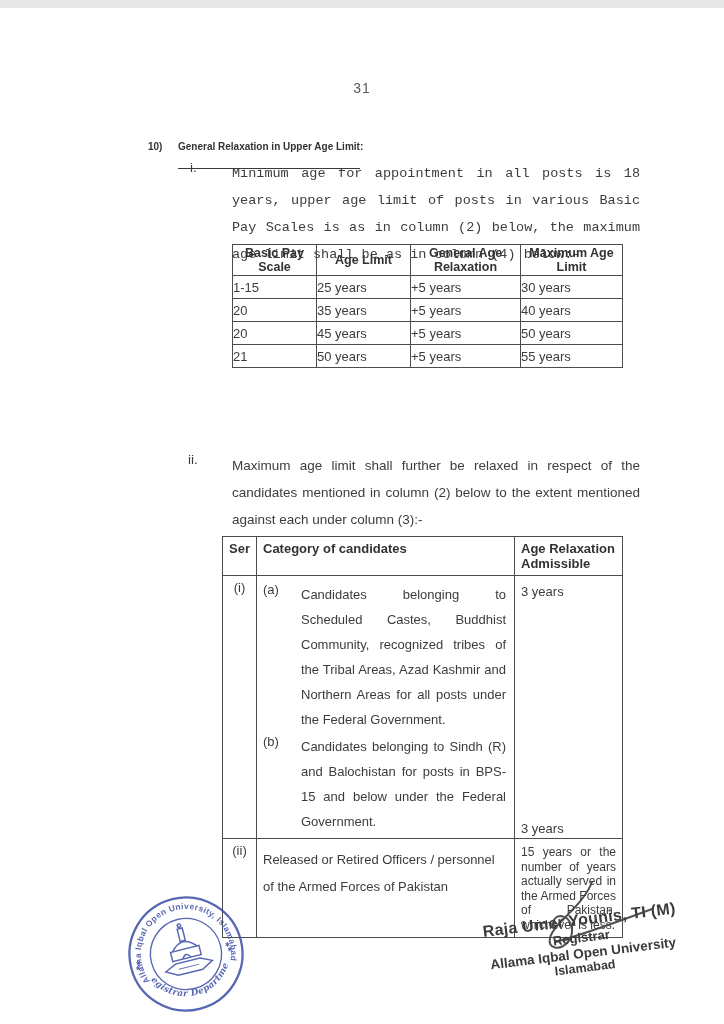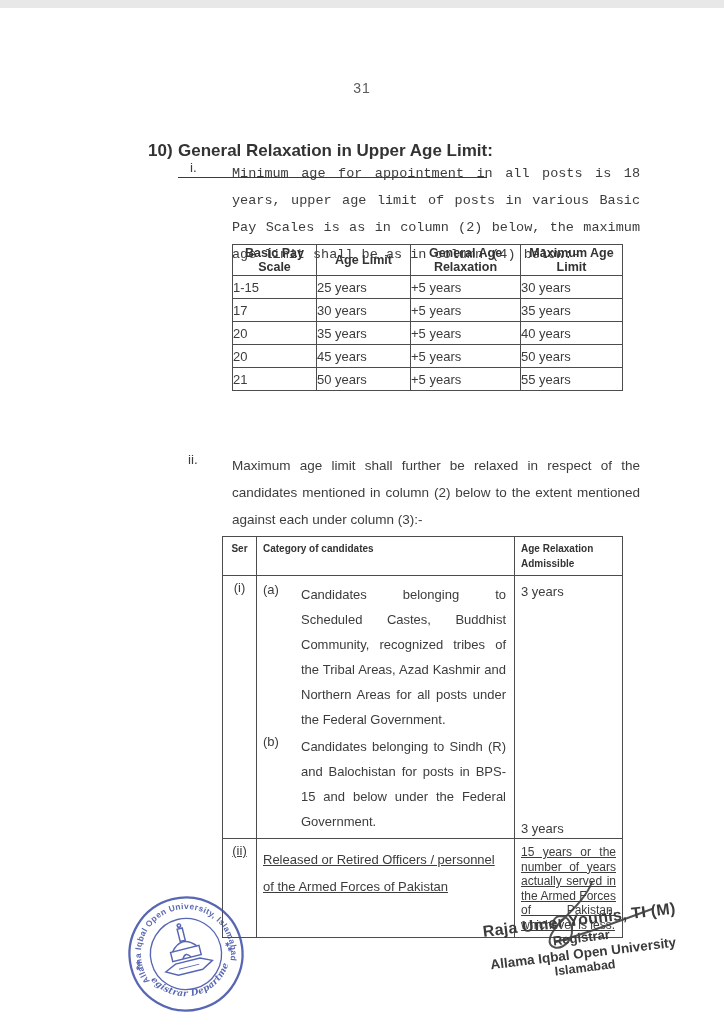--- a/index.html
+++ b/index.html
@@ -11,21 +11,21 @@
     background:#ffffff;
     font-family:"Liberation Sans", sans-serif;
     color:#3a3a3a;
     overflow:hidden;
   }
   .page-number {
     position:absolute; top:72px; left:0; width:724px;
     text-align:center; font-size:14px; color:#5a5a5a; letter-spacing:1px;
   }
   
-  .heading { position:absolute; top:133px; left:148px; display:flex; font-size:17px; font-weight:bold; color:#333; }
+  .heading { position:absolute; top:133px; left:148px; display:flex; font-size:10px; font-weight:bold; color:#333; }
   .heading .num { width:30px; }
   .heading .title { border-bottom:1.6px solid #3a3a3a; padding-bottom:16px; }
 
   
   .list-item { position:absolute; font-size:13.5px; color:#3d3d3d; }
   .list-item .roman { position:absolute; left:0; top:0; }
   .list-item .ptext { position:absolute; top:0; text-align:justify; line-height:27px; }
   #item-i  { top:152px; left:190px; }
   #item-i  .ptext { left:42px; width:408px;font-family:Liberation Mono, monospace; }
   #item-ii { top:444px; left:188px; }
@@ -43,26 +43,26 @@
   .age-table td { height:23px; }
   .c1{width:84px} .c2{width:94px} .c3{width:110px} .c4{width:102px}
 
   
   .relax-table {
     position:absolute; top:528px; left:222px;
     width:400px; table-layout:fixed;
     font-size:13px; color:#3c3c3c;
   }
   .relax-table th, .relax-table td { border:1.5px solid #4c4c4c; vertical-align:top; padding:4px 6px; }
-  .relax-table th { font-size:10px; font-weight:bold; text-align:left; height:38px; line-height:15px; color:#333; }
+  .relax-table th { font-size:13px; font-weight:bold; text-align:left; height:38px; line-height:15px; color:#333; }
   .relax-table th.ser-h { text-align:center; }
   .r1{width:34px} .r2{width:258px} .r3{width:108px}
   .ser-cell { text-align:center; padding-top:6px; }
   .row-i-h { height:250px; }
-  .row-ii-h { height:87px;text-decoration:underline; }
+  .row-ii-h { height:87px; }
   .cat-item { display:flex; margin-top:2px; }
   .cat-item .sub-label { width:38px; flex:none; padding-top:0; }
   .cat-item .sub-text { width:205px; text-align:justify; line-height:25px; }
   .relax-top { padding-top:4px; }
   .relax-bottom { position:absolute; bottom:2px; left:6px; }
   td.relax-td { position:relative; }
   .relax-small { font-size:12px; line-height:14.6px; text-align:justify; padding-top:2px; }
   .row-ii-cat { line-height:27px; padding-top:3px; }
 
   
@@ -116,26 +116,20 @@
         <th>General Age Relaxation</th>
         <th>Maximum Age Limit</th>
       </tr>
     </thead>
     <tbody>
       <tr>
         <td>1-15</td>
         <td>25 years</td>
         <td>+5 years</td>
         <td>30 years</td>
-      </tr>
-      <tr>
-        <td>17</td>
-        <td>30 years</td>
-        <td>+5 years</td>
-        <td>35 years</td>
       </tr>
       <tr>
         <td>20</td>
         <td>35 years</td>
         <td>+5 years</td>
         <td>40 years</td>
       </tr>
       <tr>
         <td>20</td>
         <td>45 years</td>

